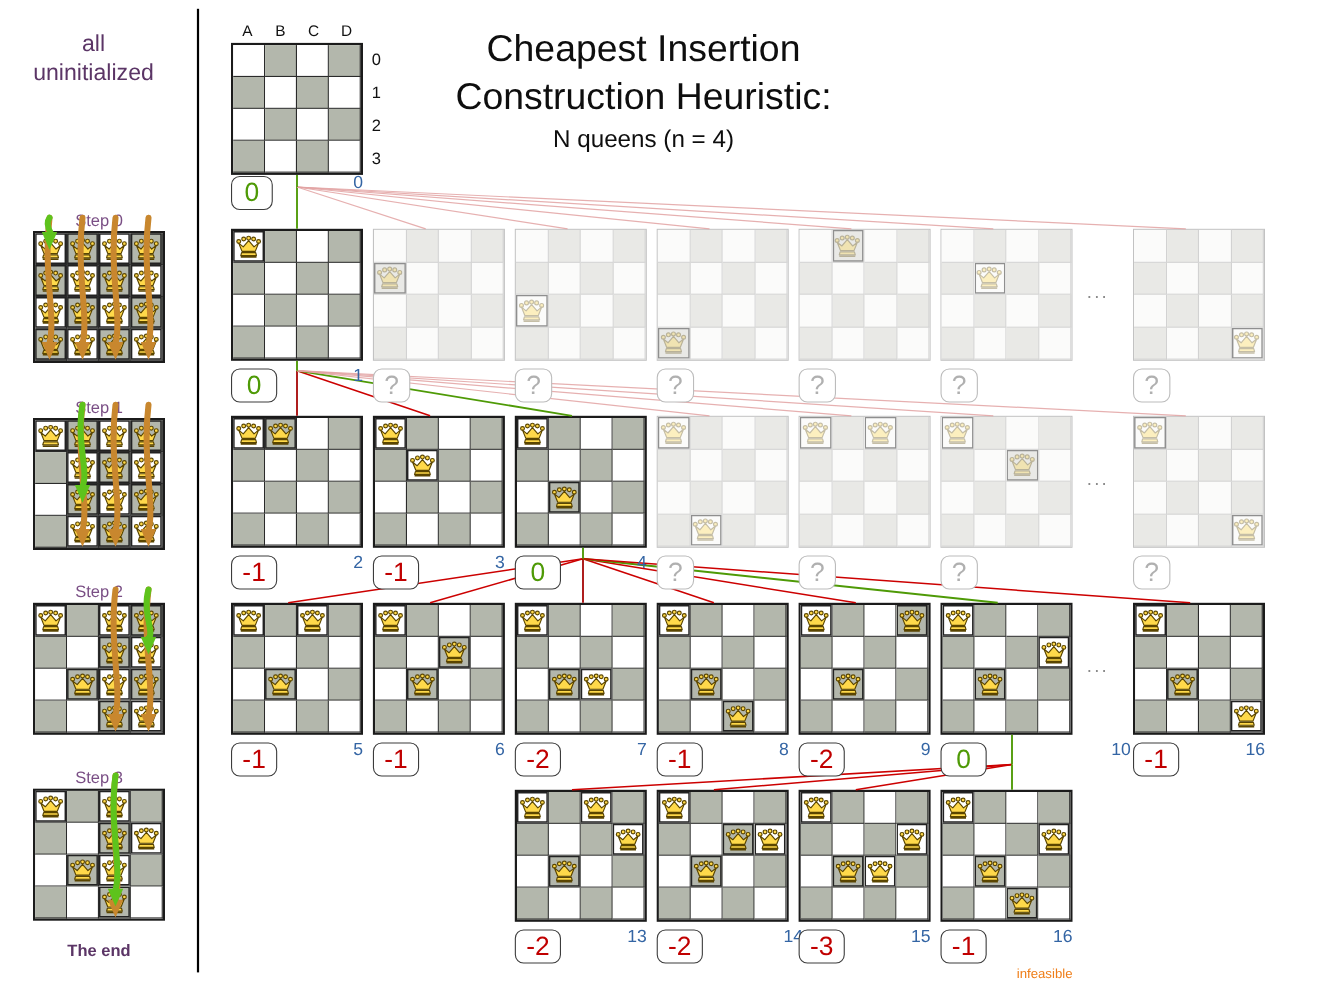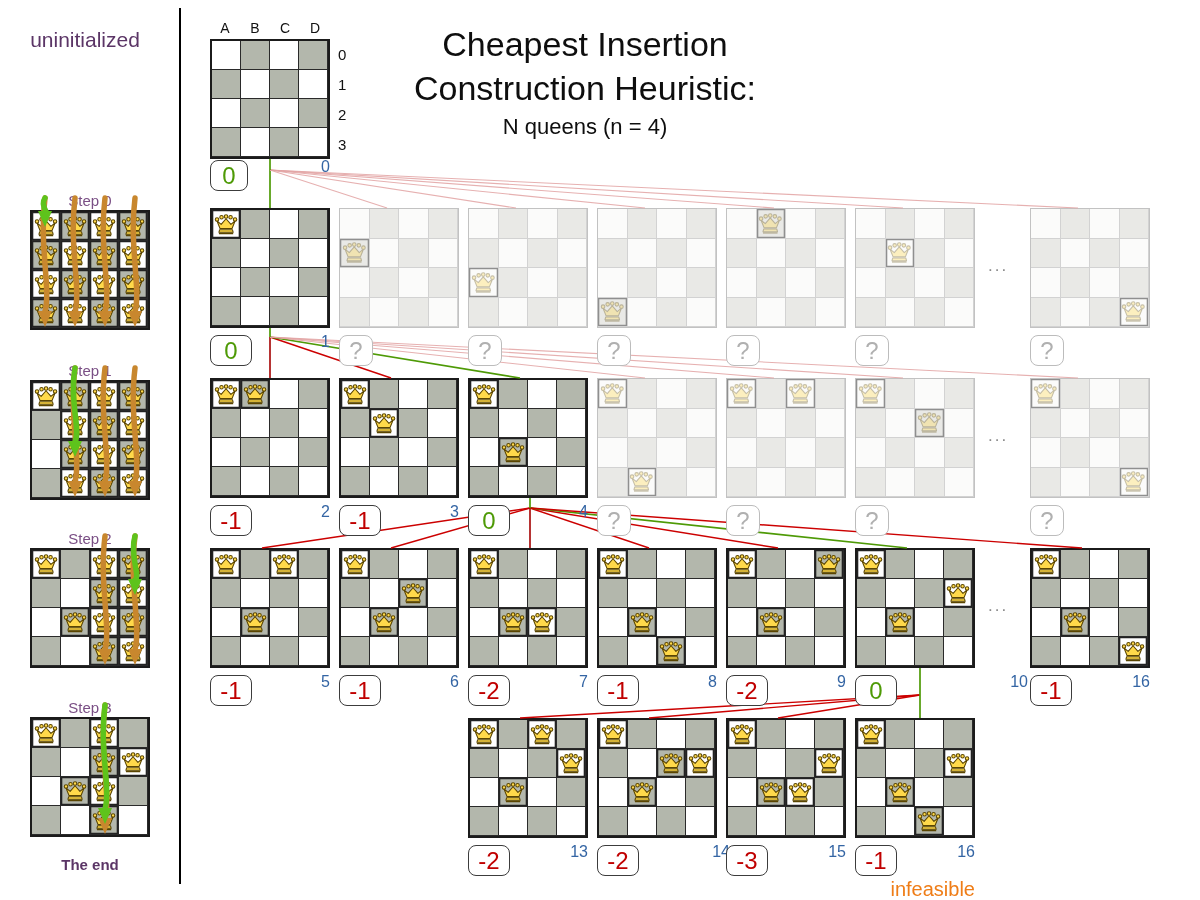--- a/index.html
+++ b/index.html
@@ -25,21 +25,21 @@
 
   
   .score-badge{position:absolute;z-index:10;background:#fff;border:1.7px solid #3c3c3c;border-radius:8px;
       width:40px;height:29px;display:flex;align-items:center;justify-content:center;
       font-size:24px;line-height:1;}
   .score-badge.sgreen{color:#4e9a06;}
   .score-badge.sred{color:#c00000;}
   .score-badge.sq{border-color:#bcbcbc;color:#b0b0b0;}
   .iter{position:absolute;z-index:10;color:#3465a4;font-size:16px;width:50px;text-align:right;}
   .dots{position:absolute;color:#8a8a8a;font-size:17px;letter-spacing:2px;z-index:2;}
-  .infeasible{position:absolute;z-index:10;color:#ef7d17;font-size:20px;width:120px;text-align:right;}
+  .infeasible{position:absolute;z-index:10;color:#ef7d17;font-size:12px;width:120px;text-align:right;}
 
   
   .title-block{position:absolute;left:345px;top:22px;width:480px;text-align:center;color:#0e0e0e;z-index:3;}
   .title-line{font-size:34px;line-height:44px;}
   .subtitle{font-size:22px;margin-top:4px;}
   .note-box{position:absolute;left:916px;top:26px;width:266px;box-sizing:border-box;
       border:2px solid #c55a11;color:#c55a11;font-size:19px;line-height:25px;
       padding:7px 10px 9px 10px;z-index:3;background:#fff;}
   .note-line.indent{padding-left:58px;}
 
@@ -79,20 +79,21 @@
           <circle cx="28" cy="9" r="2.3"></circle>
           <path d="M4 11 L8 21 L24 21 L28 11 L22.5 15.5 L16 8 L9.5 15.5 Z"></path>
           <path d="M7.5 22.5 L24.5 22.5 L25.5 26 L6.5 26 Z"></path>
           <path d="M6.5 27.6 L25.5 27.6" stroke-width="2" fill="none"></path>
         </g>
       </symbol>
     </defs>
   </svg>
 
   <div class="side-note" id="side-note">
+      <div>all</div>
       <div>uninitialized</div>
     </div>
   <div class="the-end">The end</div>
   <div class="divider"></div>
 
   <div class="title-block">
     <div class="title-line">Cheapest Insertion</div>
     <div class="title-line">Construction Heuristic:</div>
     <div class="subtitle">N queens (n = 4)</div>
   </div>

